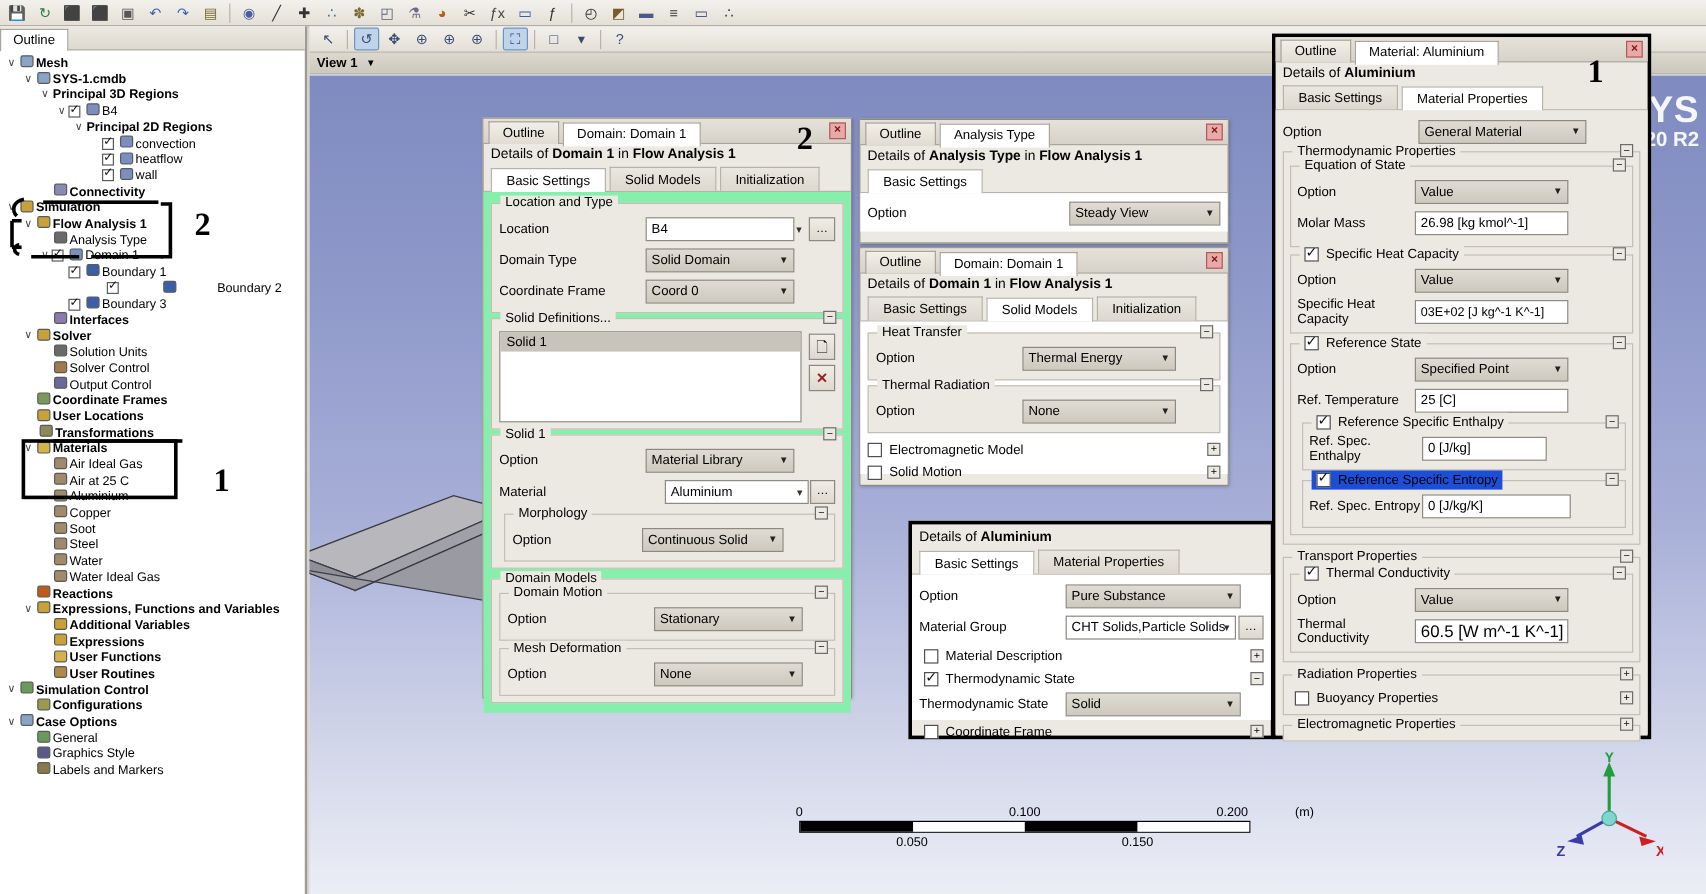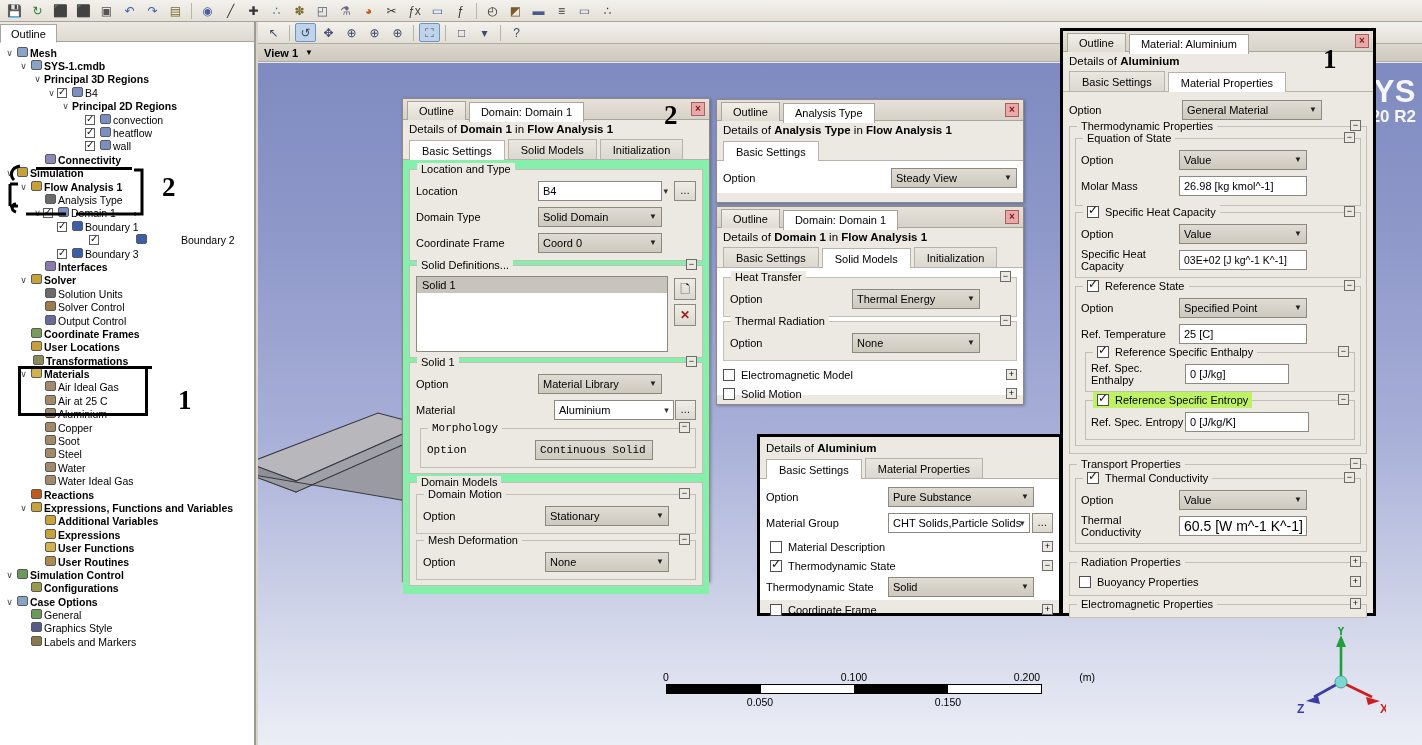--- a/index.html
+++ b/index.html
@@ -635,21 +635,21 @@
           <span>Material Library</span>
           <span class="car">▼</span>
         </div>
       </div>
       <div class="row">
         <div class="lab" style="width:138px">Material</div>
         <div class="fld combo2" style="width:124px">Aluminium</div>
         <div class="car v" style="position:relative;left:-16px;">▾</div>
         <div class="dots" style="margin-left:-10px">…</div>
       </div>
-      <div class="grp" style="margin:6px 0 0 4px;padding-top:9px;font-family:Liberation Mono, monospace;">
+      <div class="grp" style="margin:6px 0 0 4px;padding-top:9px;">
         <div class="lg">Morphology</div>
         <div class="exp-tog">−</div>
         <div class="row" style="margin-bottom:0">
           <div class="lab" style="width:108px">Option</div>
           <div class="fld combo" style="width:118px">
             <span>Continuous Solid</span>
             <span class="car">▼</span>
           </div>
         </div>
       </div>
@@ -889,21 +889,21 @@
             <span>Reference Specific Enthalpy</span>
           </div>
           <div class="exp-tog">−</div>
           <div class="row" style="margin:3px 0 0 0">
             <div class="lab" style="width:94px">Ref. Spec. Enthalpy</div>
             <div class="fld" style="width:104px">0 [J/kg]</div>
           </div>
         </div>
 
         <div class="grp" style="padding:6px 5px 5px 5px;margin:8px 0 0 4px;">
-          <div class="cbrow" style="position:absolute;top:-9px;left:7px;background:#bef264;padding:0 4px;height:16px;">
+          <div class="cbrow" style="position:absolute;top:-9px;left:7px;background:#1d4ed8;padding:0 4px;height:16px;">
             <div class="cb on"></div>
             <span>Reference Specific Entropy</span>
           </div>
           <div class="exp-tog">−</div>
           <div class="row" style="margin:3px 0 0 0">
             <div class="lab" style="width:94px">Ref. Spec. Entropy</div>
             <div class="fld" style="width:124px">0 [J/kg/K]</div>
           </div>
         </div>
       </div>

